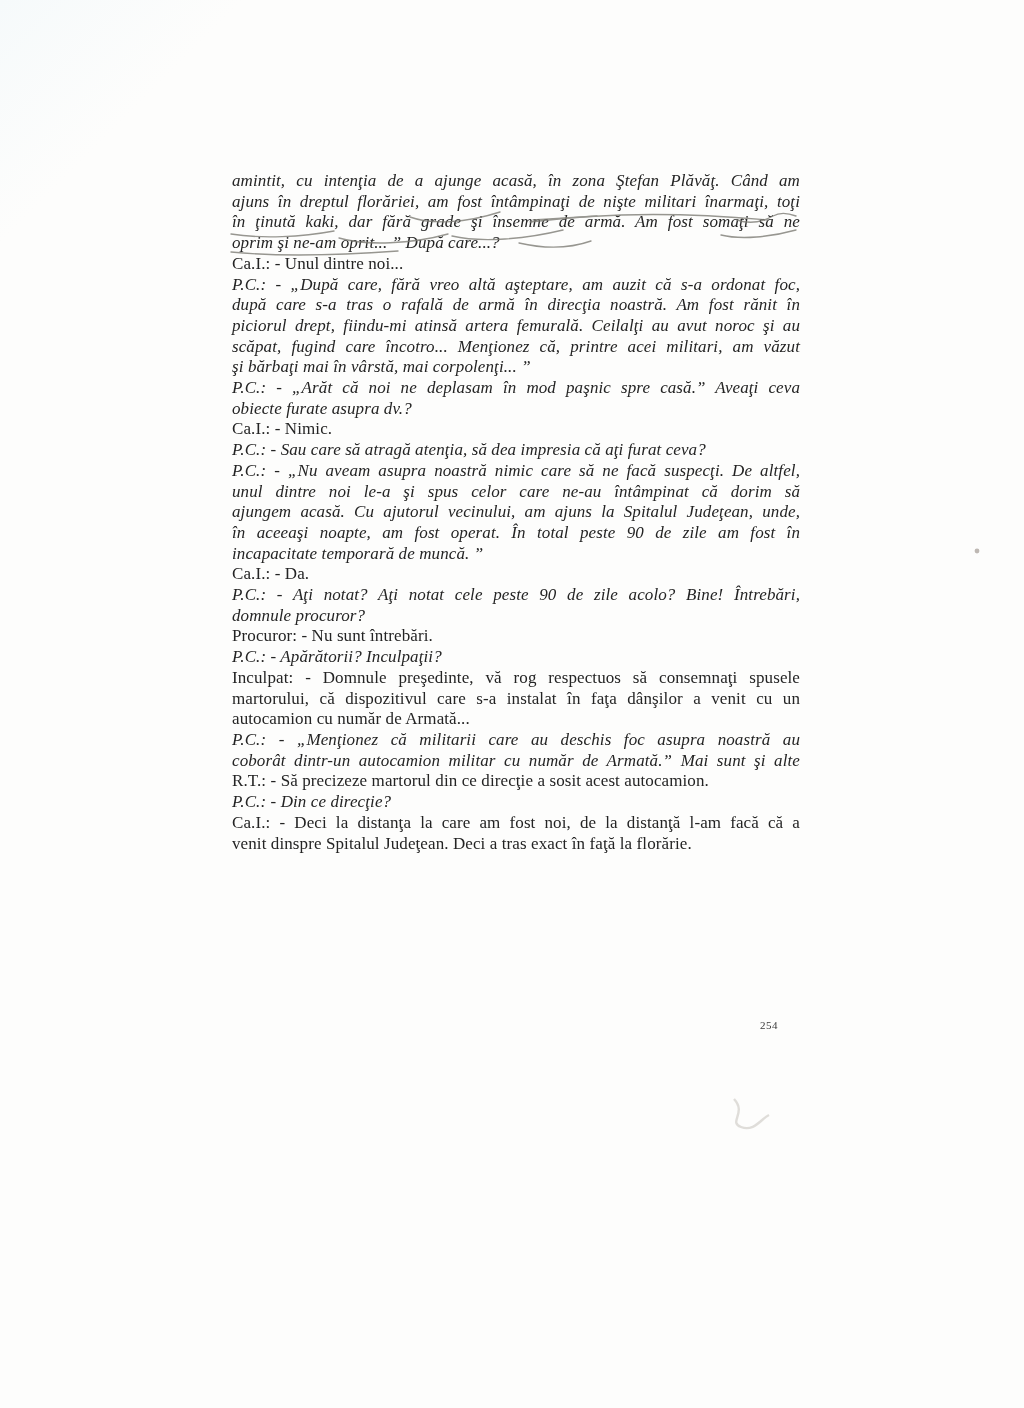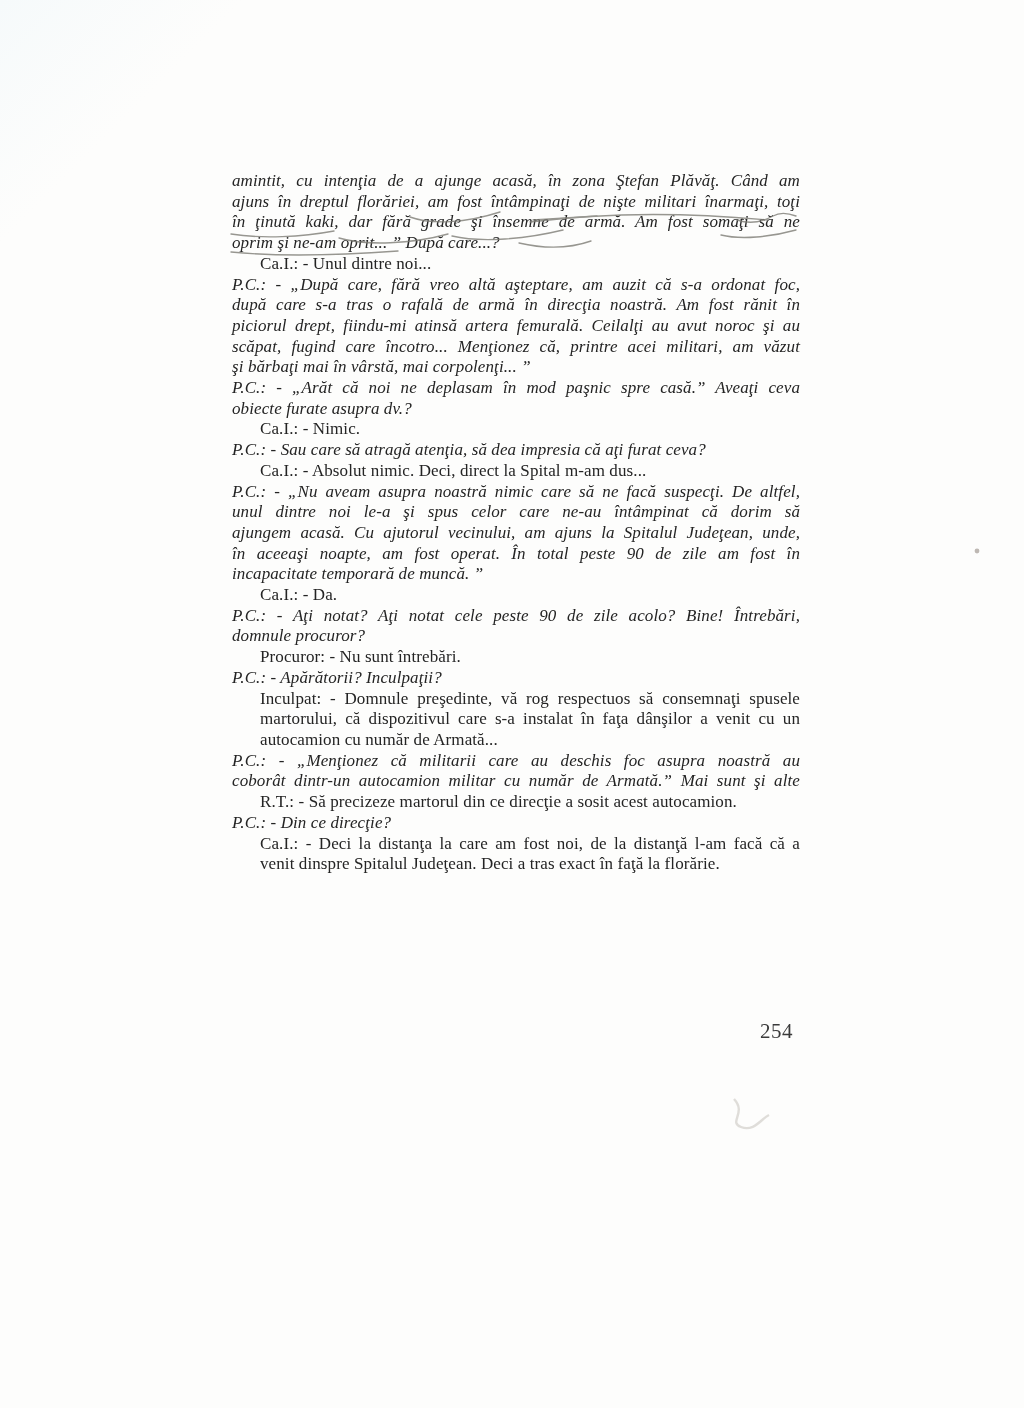--- a/index.html
+++ b/index.html
@@ -23,34 +23,34 @@
     left: 232px;
     top: 171px;
     width: 568px;
     font-size: 17px;
     line-height: 20.7px;
     color: #242424;
     letter-spacing: 0.1px;
   }
   .para { margin: 0; }
   .para.italic { font-style: italic; }
-  .para.roman { font-style: normal; margin-left: 28px; }
+  .para.roman { font-style: normal; }
   .line {
     text-align: justify;
     text-align-last: justify;
     hyphens: none;
   }
   .line.last {
     text-align-last: left;
   }
   #page-number {
     position: absolute;
     left: 760px;
     top: 1019px;
-    font-size: 21px;
+    font-size: 11px;
     font-style: normal;
     color: #3a3a3a;
     letter-spacing: 0.5px;
   }
   #pen-overlay {
     position: absolute;
     left: 0;
     top: 0;
     width: 1024px;
     height: 1408px;
@@ -81,23 +81,20 @@
       </div>
       <div class="para italic">
         <div class="line">P.C.: - „Arăt că noi ne deplasam în mod paşnic spre casă.” Aveaţi ceva</div>
         <div class="line last">obiecte furate asupra dv.?</div>
       </div>
       <div class="para roman">
         <div class="line last">Ca.I.: - Nimic.</div>
       </div>
       <div class="para italic">
         <div class="line last">P.C.: - Sau care să atragă atenţia, să dea impresia că aţi furat ceva?</div>
-      </div>
-      <div class="para roman">
-        <div class="line last">Ca.I.: - Absolut nimic. Deci, direct la Spital m-am dus...</div>
       </div>
       <div class="para italic">
         <div class="line">P.C.: - „Nu aveam asupra noastră nimic care să ne facă suspecţi. De altfel,</div>
         <div class="line">unul dintre noi le-a şi spus celor care ne-au întâmpinat că dorim să</div>
         <div class="line">ajungem acasă. Cu ajutorul vecinului, am ajuns la Spitalul Judeţean, unde,</div>
         <div class="line">în aceeaşi noapte, am fost operat. În total peste 90 de zile am fost în</div>
         <div class="line last">incapacitate temporară de muncă. ”</div>
       </div>
       <div class="para roman">
         <div class="line last">Ca.I.: - Da.</div>

